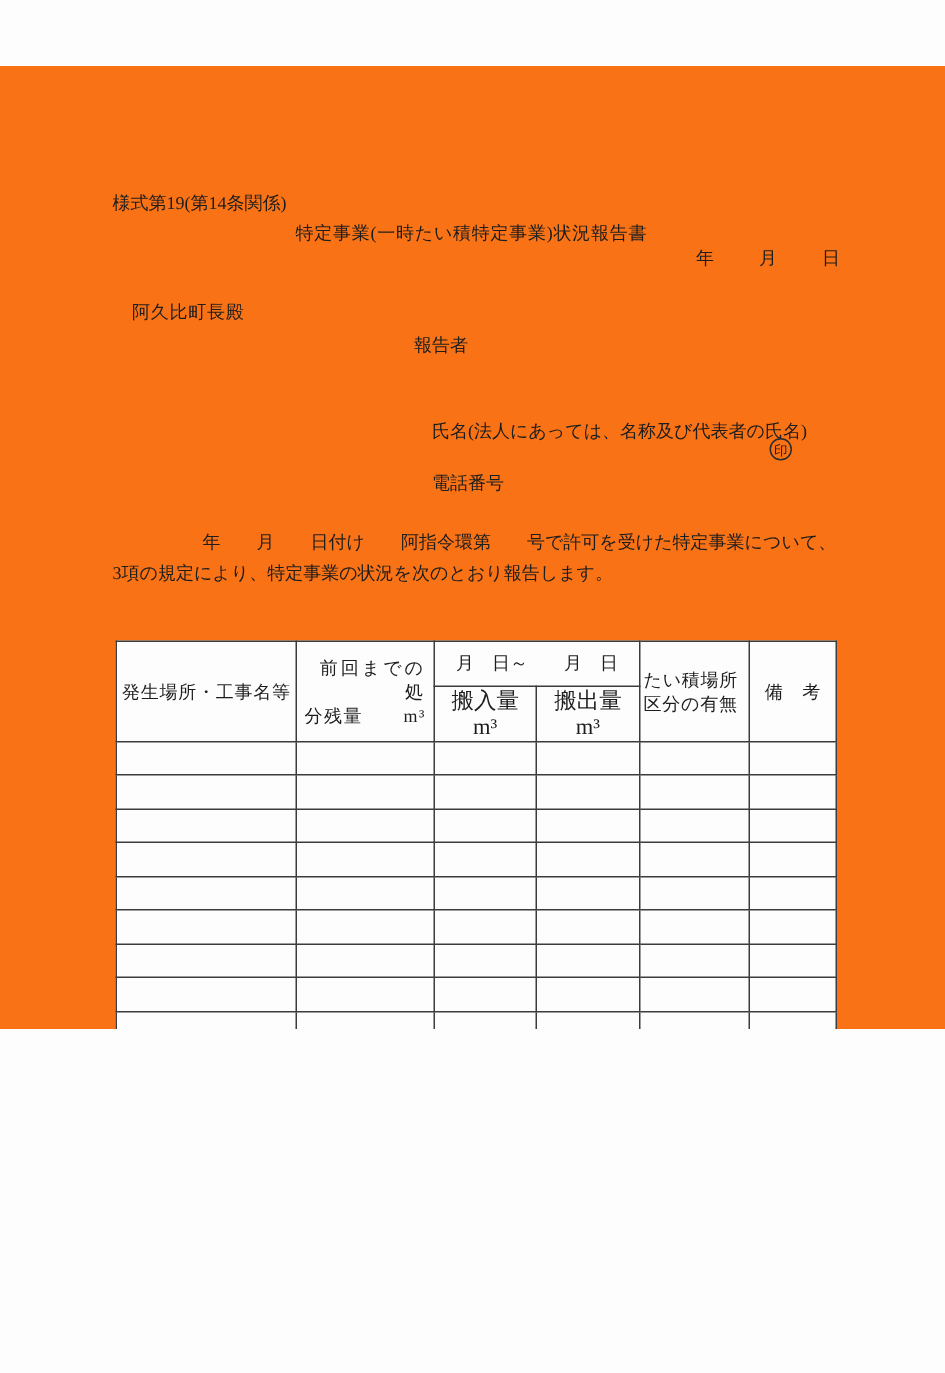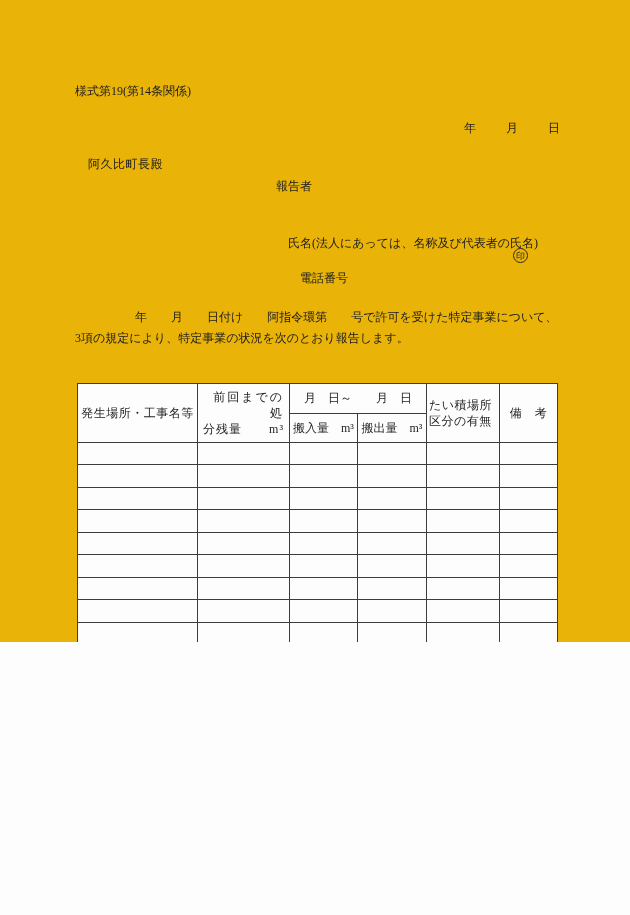--- a/index.html
+++ b/index.html
@@ -1,38 +1,39 @@
 <!DOCTYPE html>
 <html><head>
 <meta charset="utf-8">
 <style>
   * { margin:0; padding:0; box-sizing:border-box; }
   html, body { background:#fdfdfd; }
   .page {
     position:relative;
     width:630px; height:642px;
-    background:#eab308;
+    background:#f97316;
     font-family:"Liberation Serif","DejaVu Serif",serif;
     color:#1d1d1d;
     overflow:hidden;
+    margin-top:44px;
   }
   .abs {
     position:absolute;
     font-size:12px;
     line-height:15px;
     white-space:nowrap;
   }
   .form-number   { left:75px;  top:84px; }
   .doc-title     { left:197px; top:104px; letter-spacing:0.5px; }
   .date-line     { left:464px; top:121px; letter-spacing:2px; }
   .addressee     { left:88px;  top:157px; letter-spacing:0.5px; }
   .reporter-label{ left:276px; top:179px; }
   .address-label { left:288px; top:199px; }
   .name-label    { left:288px; top:236px; }
-  .phone-label   { left:300px; top:271px; }
+  .phone-label   { left:288px; top:271px; }
   .seal {
     position:absolute; left:513px; top:248px;
     width:15px; height:15px;
     border:1px solid #2b2b2b; border-radius:50%;
     font-size:9px; line-height:14px; text-align:center;
     white-space:nowrap;
   }
   .paragraph { position:absolute; left:75px; top:307px; width:490px; }
   .paragraph div { font-size:12px; line-height:21px; white-space:nowrap; }
 
@@ -45,34 +46,35 @@
     padding:0;
     vertical-align:middle;
     overflow:hidden;
   }
   thead th { text-align:center; }
   .th-loc     { letter-spacing:0.5px; }
   .th-prev    { text-align:right; padding:0 5px; }
   .th-prev .line1 { display:block; letter-spacing:2px; line-height:16px; }
   .th-prev .line2 { display:flex; justify-content:space-between; letter-spacing:1px; line-height:16px; }
   .th-period  { height:30px; }
-  .th-sub     { height:29px; font-size:12px; }
+  .th-sub     { height:29px; font-size:15px; }
   .th-storage { text-align:left; padding-left:2px; white-space:pre-line; line-height:16px; letter-spacing:0.5px; }
   .th-remarks { letter-spacing:0.5px; }
   tbody.rows td { height:22.45px; }
   .total-row td { height:23px; }
   .total-label { letter-spacing:1px; }
 </style>
 </head>
 <body>
 
 <div class="page">
 
   <div class="abs form-number">様式第19(第14条関係)</div>
 
+  <div class="abs doc-title">特定事業(一時たい積特定事業)状況報告書</div>
 
   <div class="abs date-line">年　　月　　日</div>
 
   <div class="abs addressee">阿久比町長殿</div>
 
   <div class="abs reporter-label">報告者</div>
 
 
   <div class="abs name-label">氏名(法人にあっては、名称及び代表者の氏名)</div>
 

